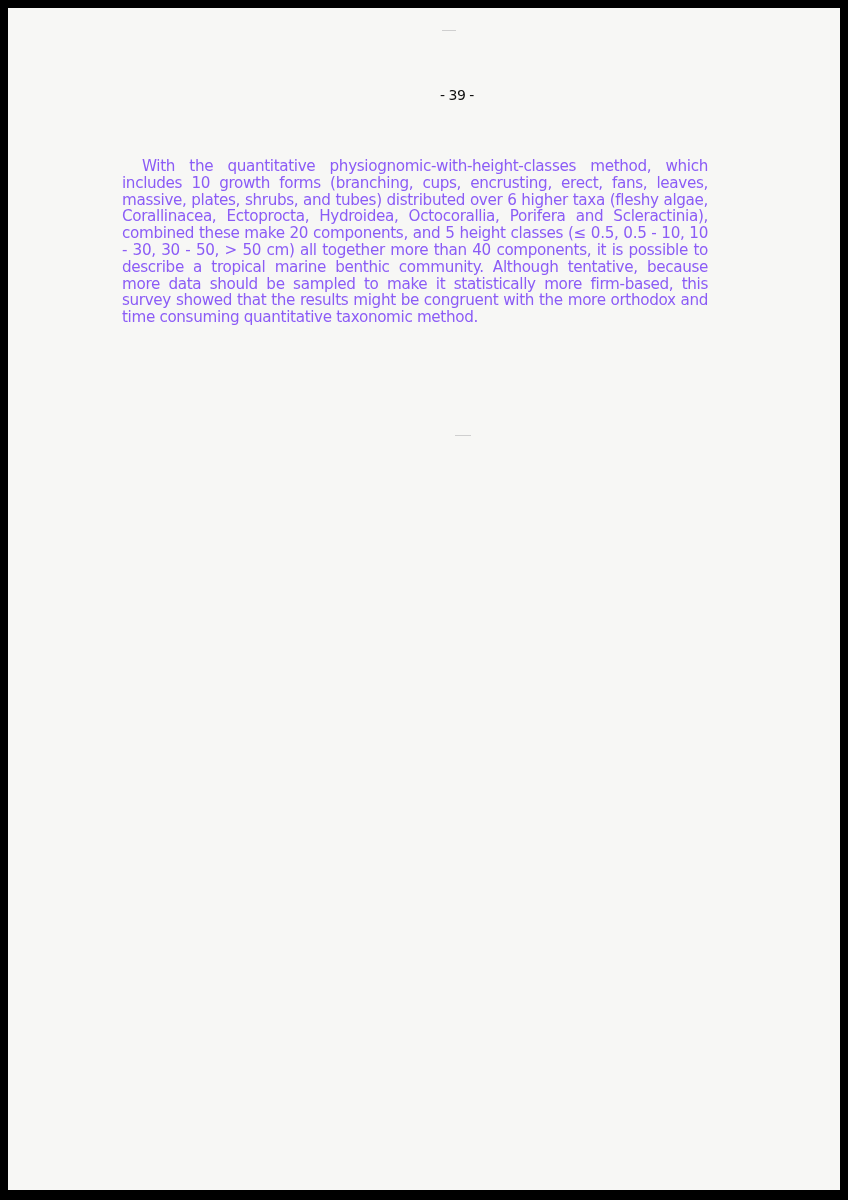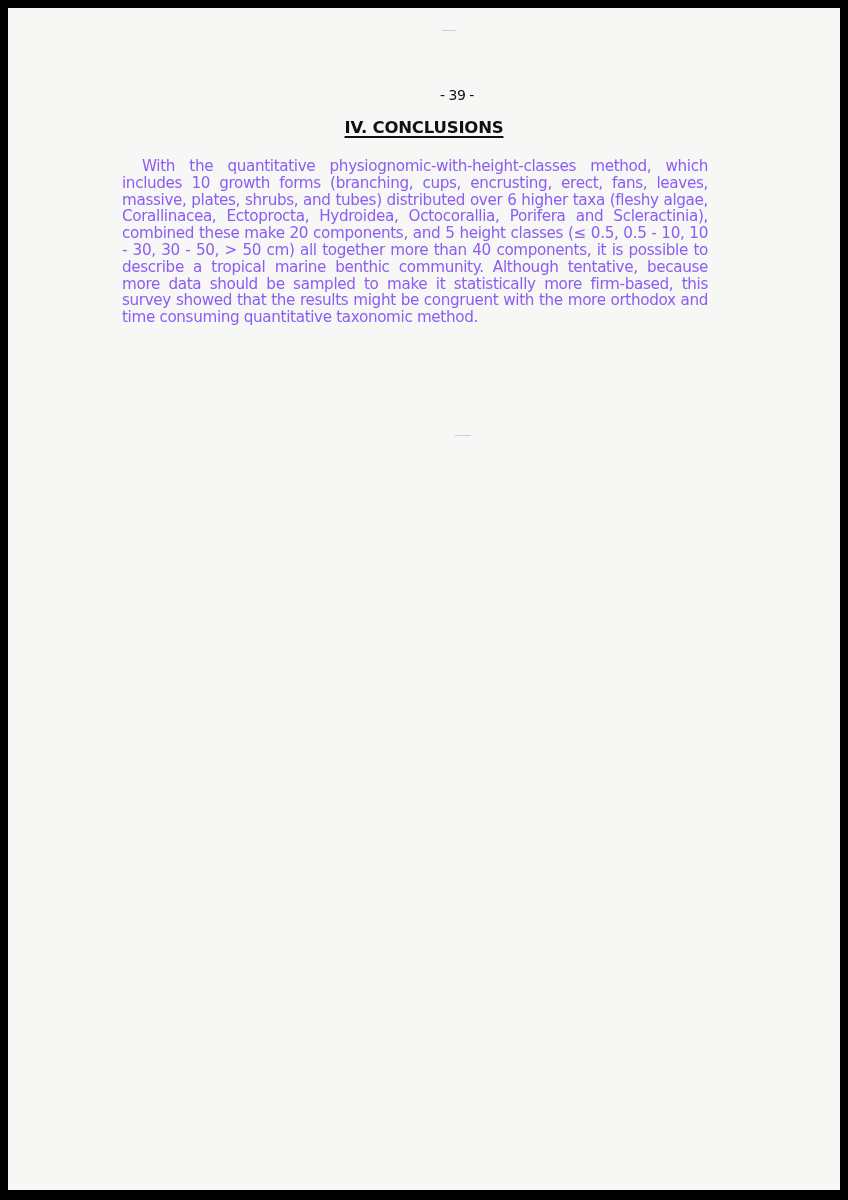--- a/index.html
+++ b/index.html
@@ -78,18 +78,15 @@
   </style>
 </head>
 <body>
 
 <div class="page">
   <div class="artifact" style="left:434px; top:22px; width:14px;"></div>
   <div class="artifact" style="left:447px; top:427px; width:16px;"></div>
 
   <p class="page-number">- 39 -</p>
 
-  <h2 class="heading">
-    <span>IV. CONCLUSIONS</span>
-  </h2>
 
   <p class="body-text">With the quantitative physiognomic-with-height-classes method, which includes 10 growth forms (branching, cups, encrusting, erect, fans, leaves, massive, plates, shrubs, and tubes) distributed over 6 higher taxa (fleshy algae, Corallinacea, Ectoprocta, Hydroidea, Octocorallia, Porifera and Scleractinia), combined these make 20 components, and 5 height classes (≤ 0.5, 0.5 - 10, 10 - 30, 30 - 50, &gt; 50 cm) all together more than 40 components, it is possible to describe a  tropical marine benthic community. Although tentative, because more data should be sampled to make it statistically more firm-based, this survey showed that the results might be congruent with the more orthodox and time consuming quantitative taxonomic method.</p>
 </div>
 
 </body></html>

